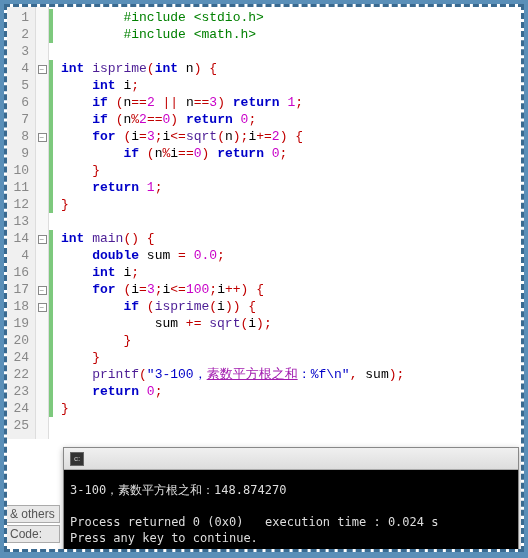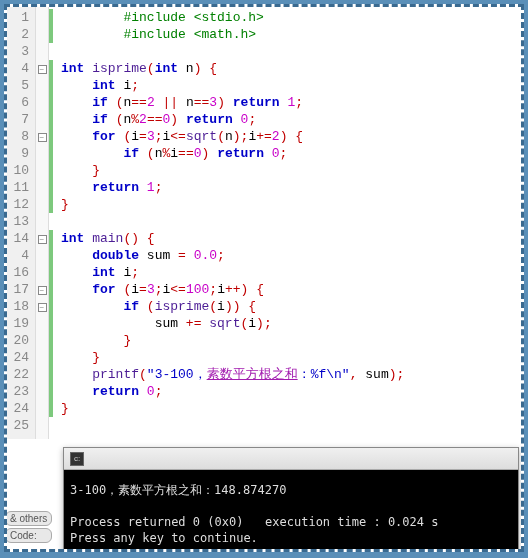--- a/index.html
+++ b/index.html
@@ -119,25 +119,25 @@
 }
 .left-tabs {
   position: absolute;
   left: -2px;
   bottom: 6px;
 }
 .left-tabs div {
   background: #e8e8e8;
   border: 1px solid #aaa;
   font-family: "Segoe UI", sans-serif;
-  font-size: 10px;
+  font-size: 12px;
   color: #555;
   padding: 1px 4px;
   margin-top: 2px;
-  border-radius: 6px;
+  border-radius: 0;
 }
 </style>
 </head>
 <body>
 
 <div class="frame">
 
   <div class="editor-area">
 
     <div class="gutter" id="gutter">

